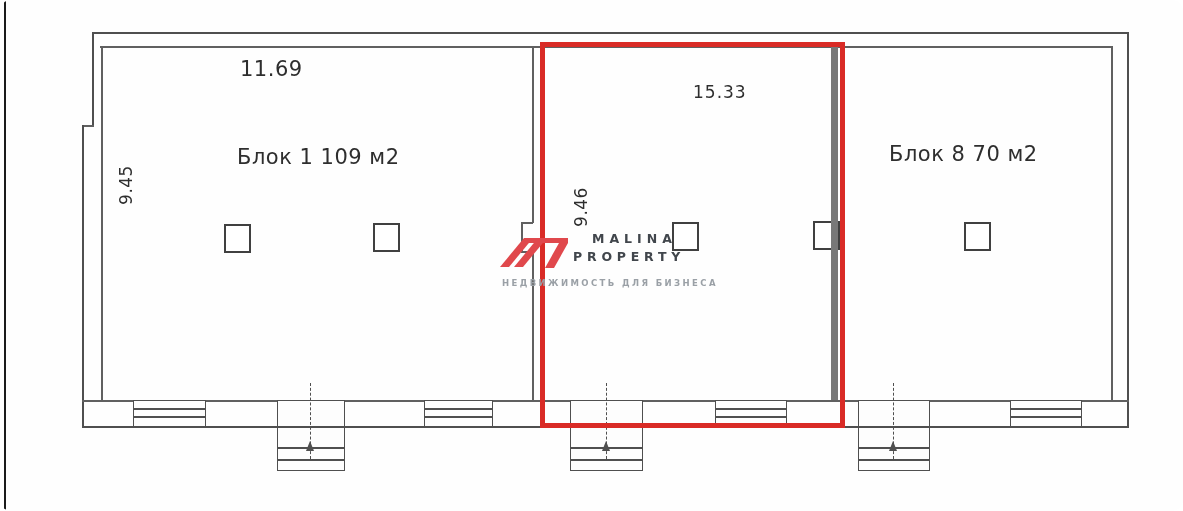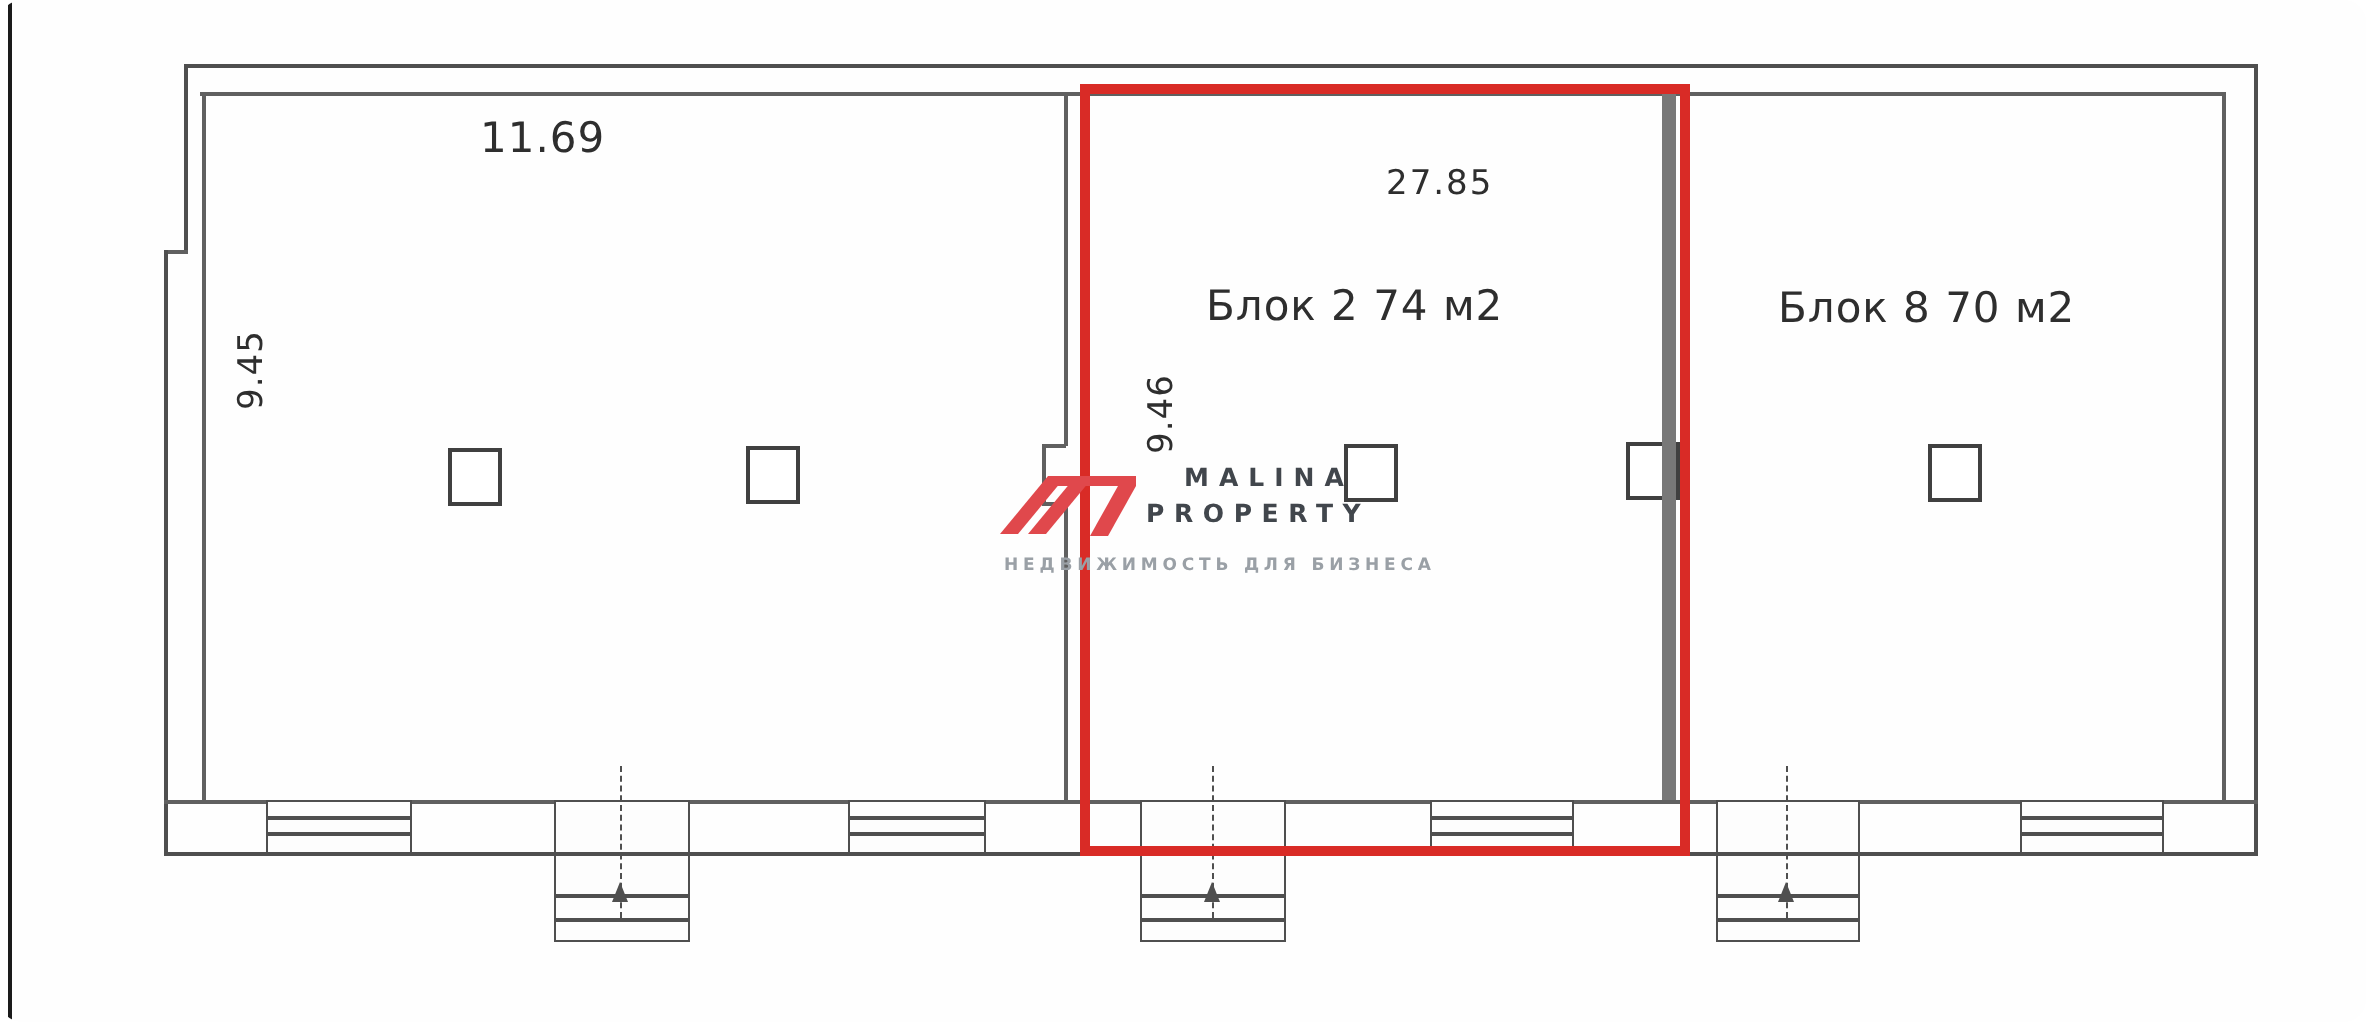--- a/index.html
+++ b/index.html
@@ -96,24 +96,24 @@
 
   <div class="col" style="left:224px;top:224px;"></div>
   <div class="col" style="left:373px;top:223px;"></div>
   <div class="col" style="left:672px;top:222px;"></div>
   <div class="col" style="left:813px;top:221px;"></div>
   <div class="col" style="left:964px;top:222px;"></div>
 
   <div class="partition-thick" style="left:831px;top:47px;width:7px;height:353px;"></div>
 
   <div class="lbl" style="left:240px;top:57px;font-size:21px;">11.69</div>
+  <div class="lbl" style="left:237px;top:145px;font-size:21px;">Блок 1 109 м2</div>
   <div class="lbl vlbl" style="left:101px;top:175px;width:50px;font-size:17px;">9.45</div>
 
-  <div class="lbl" style="left:693px;top:82px;font-size:17px;letter-spacing:1px;">27.85</div>
-  <div class="lbl" style="left:603px;top:141px;font-size:21px;">Блок 2 74 м2</div>
+  <div class="lbl" style="left:693px;top:82px;font-size:17px;letter-spacing:1px;">15.33</div>
   <div class="lbl vlbl" style="left:556px;top:197px;width:50px;font-size:17px;">9.46</div>
 
   <div class="lbl" style="left:889px;top:142px;font-size:21px;">Блок 8 70 м2</div>
 
   <div id="highlight"></div>
 
   <div id="watermark">
     <svg width="74" height="44" viewBox="0 0 74 44" style="position:absolute;left:0;top:0;">
       <polygon points="3,41 27,12 36,12 12,41" fill="var(--logo-red)"></polygon>
       <polygon points="17,41 41,12 50,12 26,41" fill="var(--logo-red)"></polygon>

